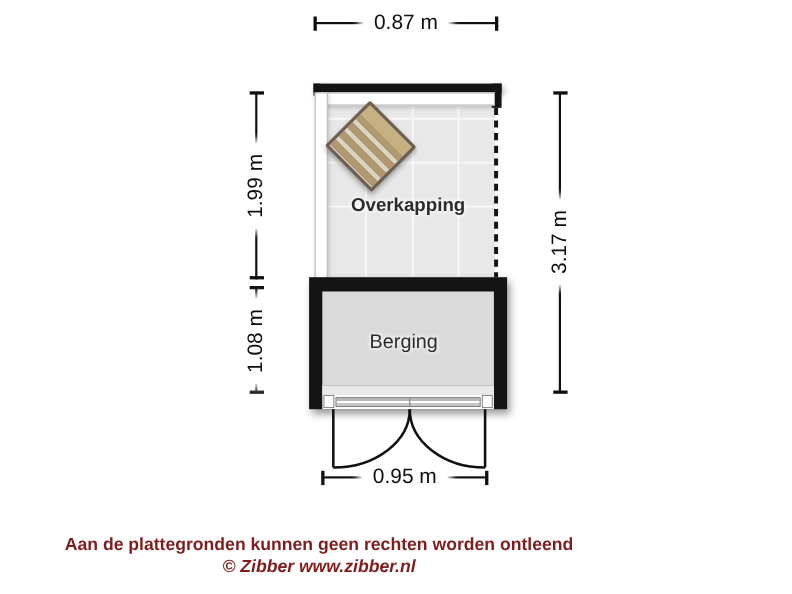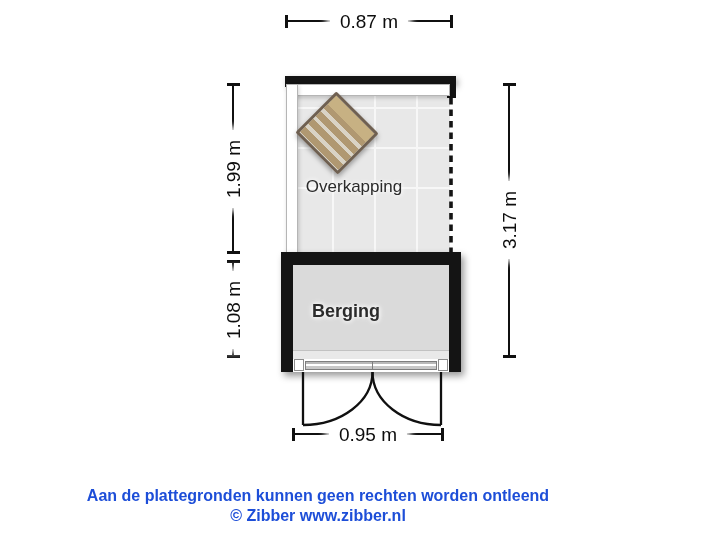--- a/index.html
+++ b/index.html
@@ -77,22 +77,22 @@
     position:absolute;left:12px;top:2px;width:132px;height:9px;
     border:1px solid #7e7e7e;box-sizing:border-box;
     background:linear-gradient(180deg,#b9b9b9 0 30%,#ffffff 30% 58%,#c7c7c7 58% 100%);
   }
   .door-track-divider{
     position:absolute;left:66px;top:0;width:1px;height:7px;background:#7e7e7e;
   }
 
   
   .footer-text{
-    position:absolute;left:0;width:580px;text-align:center;color:#1d4ed8;
-    font-weight:700;font-size:16px;padding-left:28px;
+    position:absolute;left:0;width:580px;text-align:center;color:#7f1d1d;
+    font-weight:700;font-size:16px;
   }
 
   svg.overlay{position:absolute;left:0;top:0;pointer-events:none;}
 </style>
 </head>
 <body>
 
 <div class="stage">
 
   <div>
@@ -133,42 +133,42 @@
     <div class="tile-floor"></div>
 
     <div class="wall shadow" style="left:285px;top:76px;width:171px;height:8px;"></div>
     <div class="wall" style="left:285px;top:76px;width:6px;height:11px;"></div>
     <div class="wall" style="left:447px;top:76px;width:9px;height:22px;"></div>
 
     <div class="open-band" style="left:290px;top:84px;width:160px;height:12px;"></div>
     <div class="open-band" style="left:286px;top:84px;width:12px;height:172px;"></div>
 
     <div class="garden-table"></div>
-    <div class="room-label" style="left:354px;top:187px;">Overkapping</div>
+    <div class="room-label" style="left:371px;top:187px;font-weight:bold;">Overkapping</div>
   </div>
 
   <div class="berging-walls">
     <div class="berging-floor"></div>
     <div class="berging-threshold"></div>
     <div class="door-opening">
       <div class="door-jamb" style="left:1px;"></div>
       <div class="door-jamb" style="left:145px;"></div>
       <div class="door-track">
         <div class="door-track-divider"></div>
       </div>
     </div>
   </div>
-  <div class="room-label" style="left:346px;top:311px;font-size:18px;font-weight:bold;">Berging</div>
+  <div class="room-label" style="left:367px;top:311px;font-size:18px;">Berging</div>
 
   <svg class="overlay" width="720" height="540" viewBox="0 0 720 540">
     <line x1="451" y1="98" x2="451" y2="252" stroke="#141414" stroke-width="3.6" stroke-dasharray="6.5 5"></line>
     <g stroke="#101010" stroke-width="2.3" fill="none">
       <line x1="303" y1="372" x2="303" y2="425"></line>
       <path d="M 372.5 372 A 69.5 53 0 0 1 303 425"></path>
       <line x1="441" y1="372" x2="441" y2="425"></line>
       <path d="M 372.5 372 A 68.5 53 0 0 0 441 425"></path>
     </g>
   </svg>
 
   <div class="footer-text" style="top:487px;">Aan de plattegronden kunnen geen rechten worden ontleend</div>
-  <div class="footer-text" style="top:507px;">© Zibber www.zibber.nl</div>
+  <div class="footer-text" style="top:507px;font-style:italic;">© Zibber www.zibber.nl</div>
 
 </div>
 
 </body></html>

